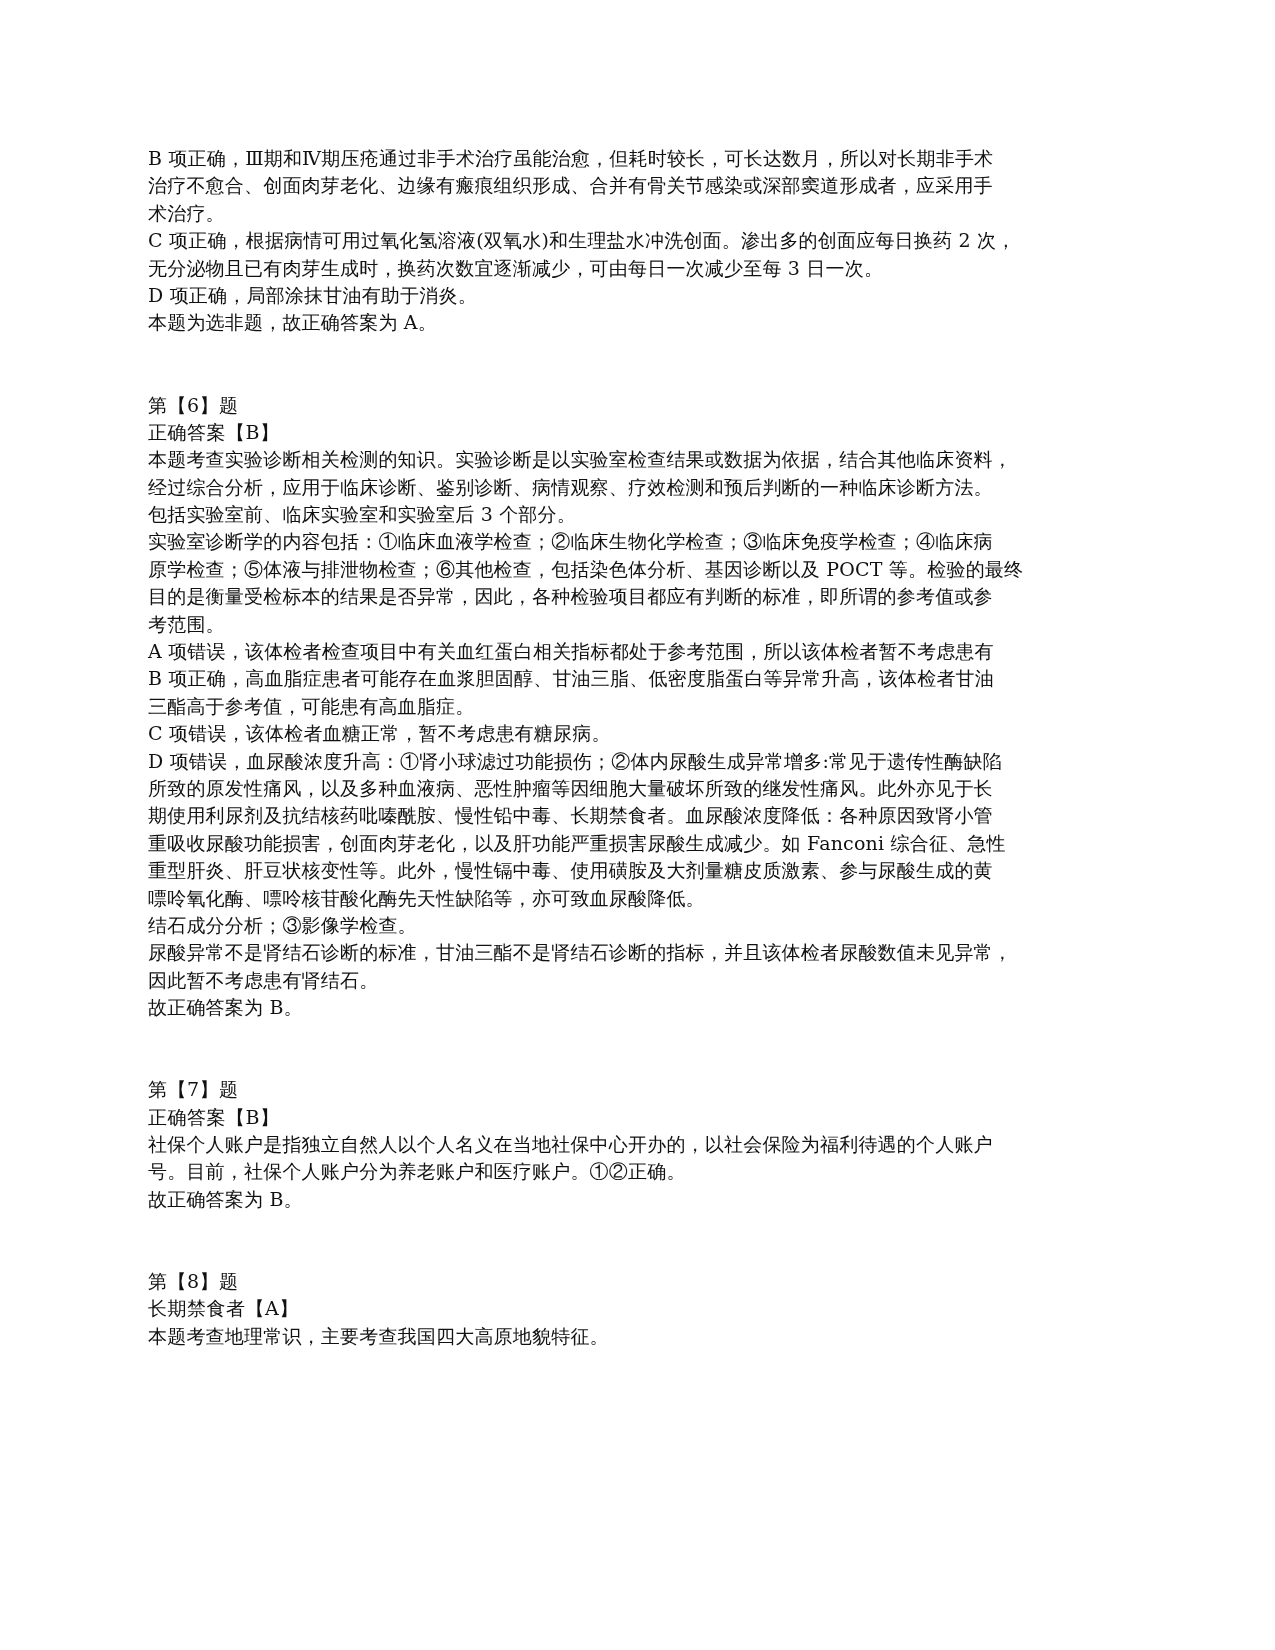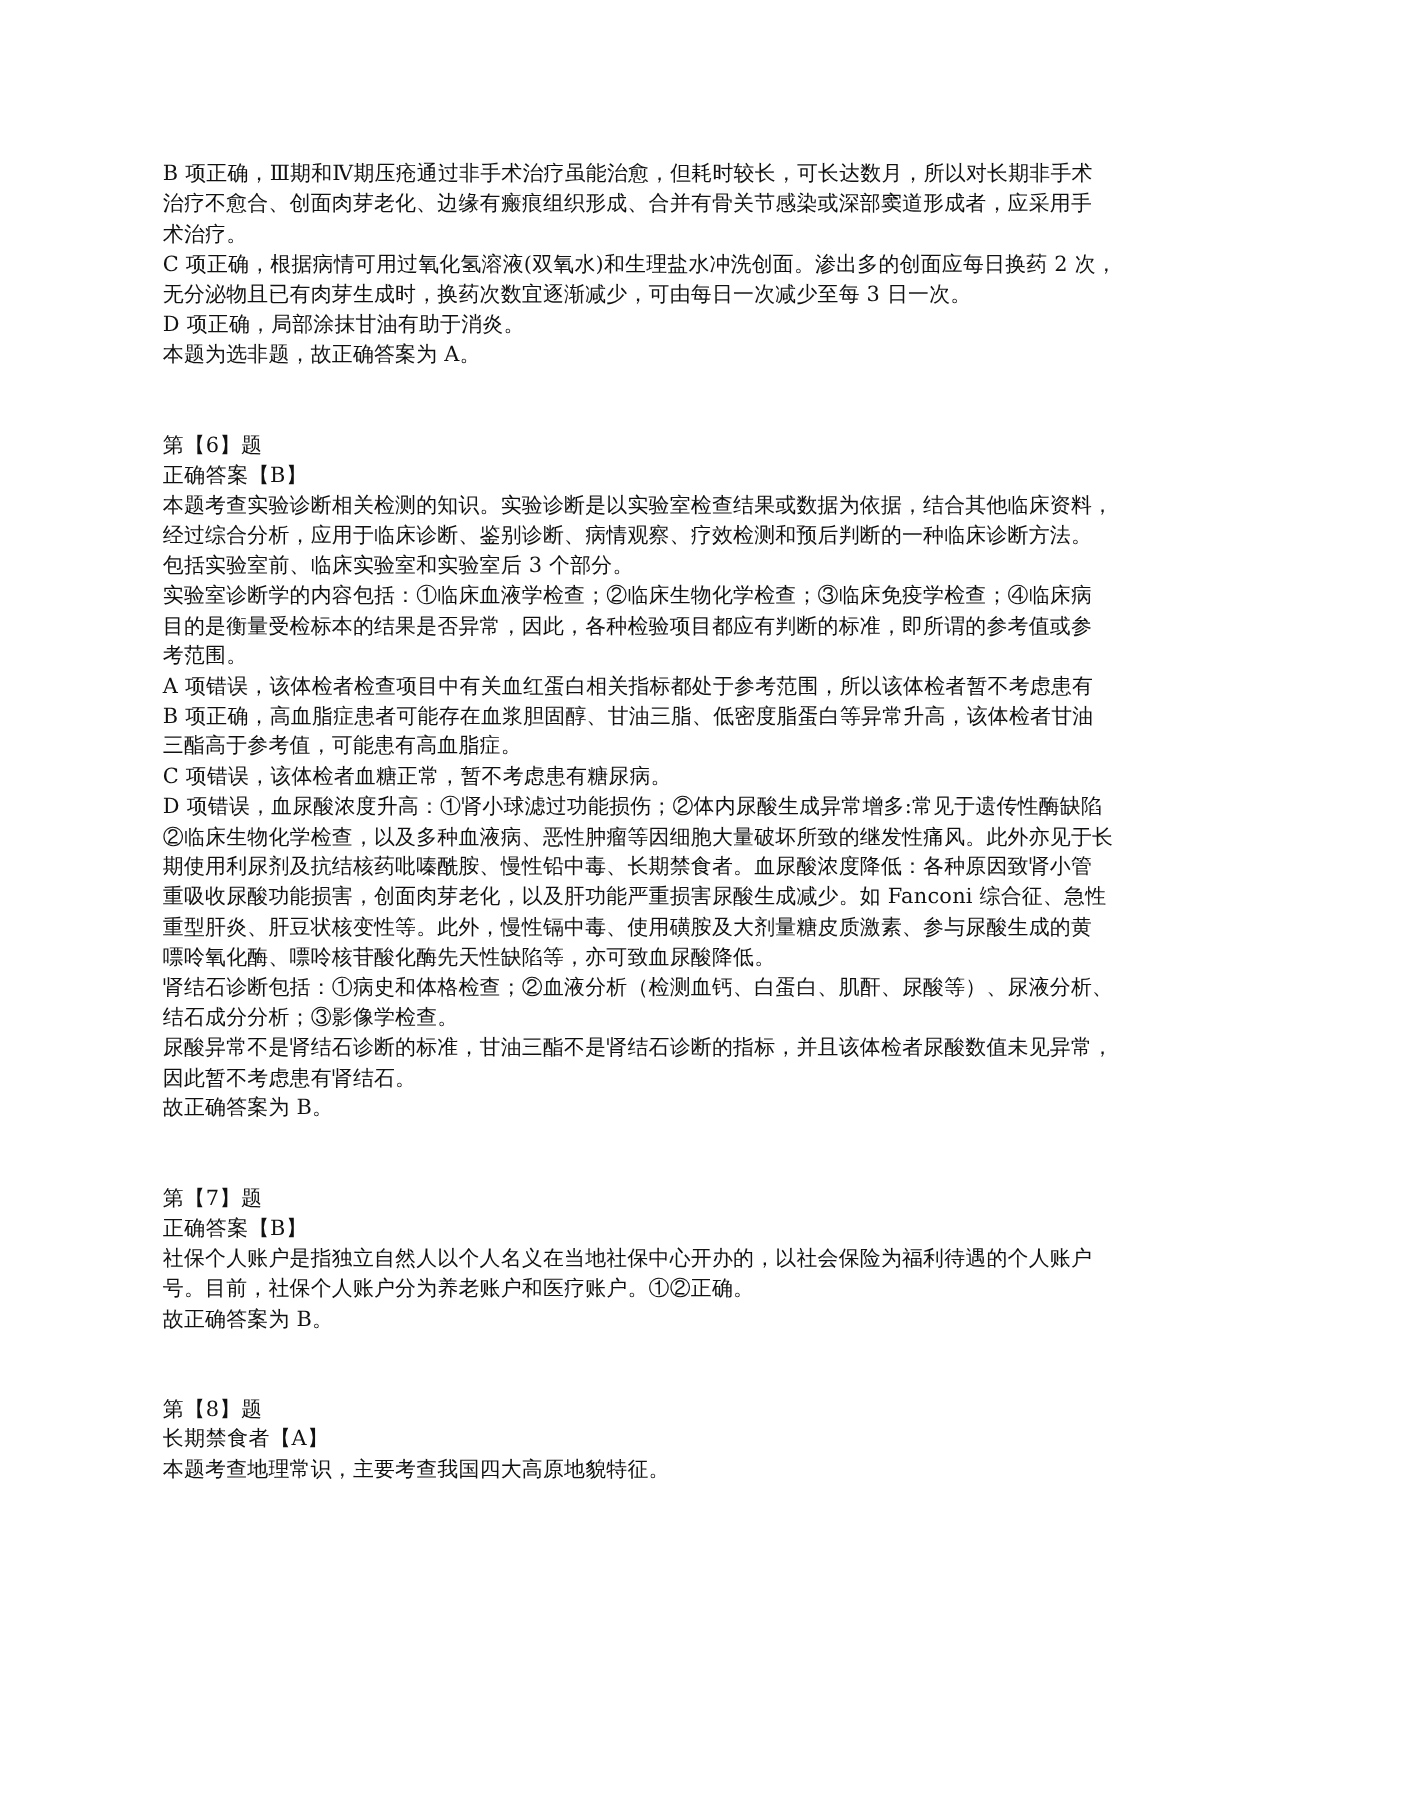--- a/index.html
+++ b/index.html
@@ -38,33 +38,33 @@
 
   <div class="gap"></div>
 
   <section>
     <div class="line heading">第【6】题</div>
     <div class="line heading">正确答案【B】</div>
     <div class="line">本题考查实验诊断相关检测的知识。实验诊断是以实验室检查结果或数据为依据，结合其他临床资料，</div>
     <div class="line">经过综合分析，应用于临床诊断、鉴别诊断、病情观察、疗效检测和预后判断的一种临床诊断方法。</div>
     <div class="line">包括实验室前、临床实验室和实验室后 3 个部分。</div>
     <div class="line">实验室诊断学的内容包括：①临床血液学检查；②临床生物化学检查；③临床免疫学检查；④临床病</div>
+    <div class="line">原学检查；⑤体液与排泄物检查；⑥其他检查，包括染色体分析、基因诊断以及 POCT 等。检验的最终</div>
     <div class="line">目的是衡量受检标本的结果是否异常，因此，各种检验项目都应有判断的标准，即所谓的参考值或参</div>
     <div class="line">考范围。</div>
     <div class="line">A 项错误，该体检者检查项目中有关血红蛋白相关指标都处于参考范围，所以该体检者暂不考虑患有</div>
     <div class="line">B 项正确，高血脂症患者可能存在血浆胆固醇、甘油三脂、低密度脂蛋白等异常升高，该体检者甘油</div>
     <div class="line">三酯高于参考值，可能患有高血脂症。</div>
     <div class="line">C 项错误，该体检者血糖正常，暂不考虑患有糖尿病。</div>
     <div class="line">D 项错误，血尿酸浓度升高：①肾小球滤过功能损伤；②体内尿酸生成异常增多:常见于遗传性酶缺陷</div>
-    <div class="line">②临床生物化学检查，以及多种血液病、恶性肿瘤等因细胞大量破坏所致的继发性痛风。此外亦见于长</div>
+    <div class="line">所致的原发性痛风，以及多种血液病、恶性肿瘤等因细胞大量破坏所致的继发性痛风。此外亦见于长</div>
     <div class="line">期使用利尿剂及抗结核药吡嗪酰胺、慢性铅中毒、长期禁食者。血尿酸浓度降低：各种原因致肾小管</div>
     <div class="line">重吸收尿酸功能损害，创面肉芽老化，以及肝功能严重损害尿酸生成减少。如 Fanconi 综合征、急性</div>
     <div class="line">重型肝炎、肝豆状核变性等。此外，慢性镉中毒、使用磺胺及大剂量糖皮质激素、参与尿酸生成的黄</div>
     <div class="line">嘌呤氧化酶、嘌呤核苷酸化酶先天性缺陷等，亦可致血尿酸降低。</div>
-    <div class="line">肾结石诊断包括：①病史和体格检查；②血液分析（检测血钙、白蛋白、肌酐、尿酸等）、尿液分析、</div>
     <div class="line">结石成分分析；③影像学检查。</div>
     <div class="line">尿酸异常不是肾结石诊断的标准，甘油三酯不是肾结石诊断的指标，并且该体检者尿酸数值未见异常，</div>
     <div class="line">因此暂不考虑患有肾结石。</div>
     <div class="line">故正确答案为 B。</div>
   </section>
 
   <div class="gap"></div>
 
   <section>
     <div class="line heading">第【7】题</div>

